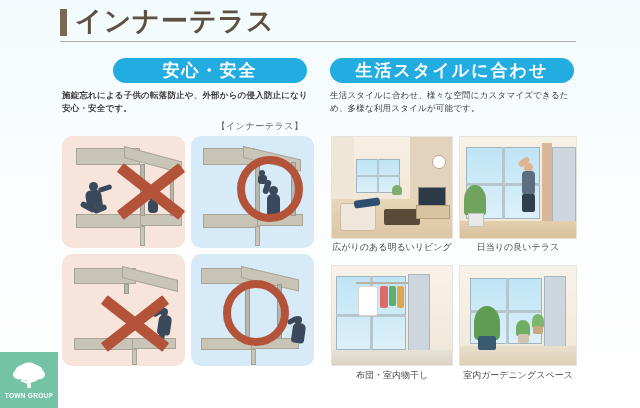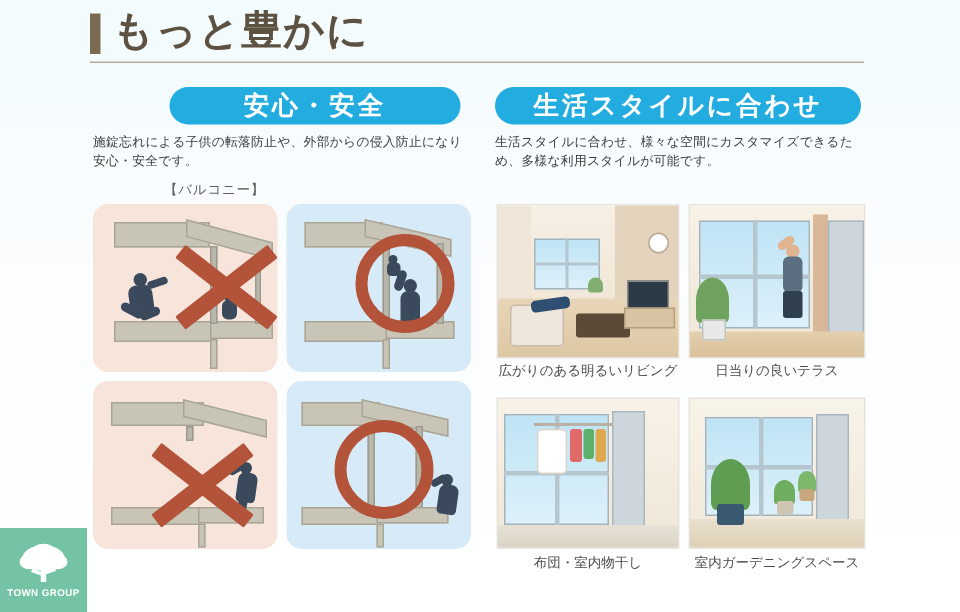--- a/index.html
+++ b/index.html
@@ -41,21 +41,21 @@
     white-space:nowrap;
   }
   #sec-head-left{left:113px;top:58px;width:194px;}
   #sec-head-right{left:330px;top:58px;width:244px;}
 
   .sec-body{
     position:absolute;font-size:8.5px;line-height:13px;color:#3c3c3c;
     font-family:"DejaVu Sans","Liberation Sans",sans-serif;
     letter-spacing:0.2px;
   }
-  #sec-body-left{left:62px;top:89px;width:250px;}
+  #sec-body-left{left:62px;top:89px;width:250px;font-weight:bold;}
   #sec-body-right{left:330px;top:89px;width:250px;}
 
   
   .diag-label{
     position:absolute;font-size:9px;color:#5f5f5f;text-align:center;
     font-family:"DejaVu Sans","Liberation Sans",sans-serif;
     letter-spacing:0.5px;white-space:nowrap;
   }
   #label-balcony{left:88px;top:120px;width:110px;}
   #label-terrace{left:200px;top:120px;width:120px;}
@@ -130,29 +130,29 @@
   }
 </style>
 </head>
 <body>
 
 <div id="page">
 
   <div class="title-wrap">
     <div class="title-row">
       <span class="title-bar"></span>
-      <span class="title-main">もっと豊かに</span>
+      <span class="title-main">インナーテラス</span>
     </div>
   </div>
   <div class="title-rule"></div>
 
   <div class="sec-head" id="sec-head-left">安心・安全</div>
   <div class="sec-body" id="sec-body-left">施錠忘れによる子供の転落防止や、外部からの侵入防止になり安心・安全です。</div>
 
-  <div class="diag-label" id="label-balcony">【バルコニー】</div>
+  <div class="diag-label" id="label-terrace">【インナーテラス】</div>
 
   <div class="panel bad" id="panel-1">
     <div class="roof" style="left:14px;top:12px;width:64px;height:17px;"></div>
     <div class="roof" style="left:62px;top:10px;width:58px;height:12px;transform:skewY(15deg);transform-origin:left top;"></div>
     <div class="slab" style="left:14px;top:78px;width:66px;height:14px;"></div>
     <div class="slab" style="left:78px;top:78px;width:42px;height:12px;"></div>
     <div class="post" style="left:78px;top:28px;width:5px;height:52px;"></div>
     <div class="post" style="left:108px;top:36px;width:4px;height:44px;"></div>
     <div class="slab" style="left:78px;top:90px;width:5px;height:20px;"></div>
 

